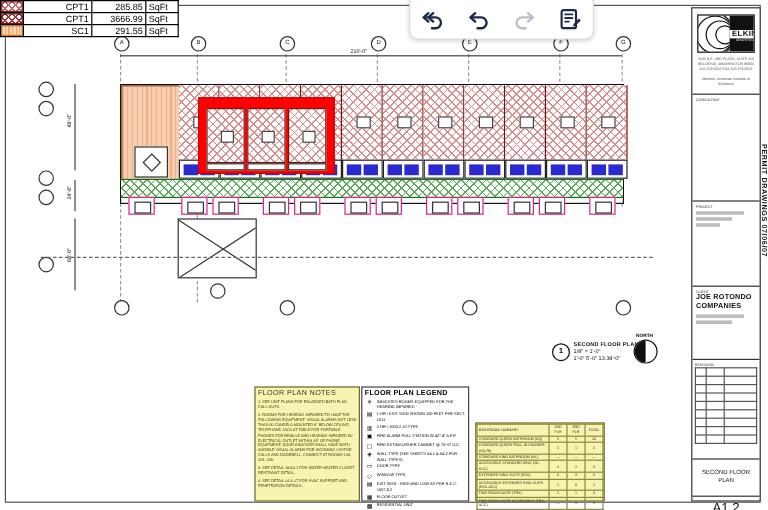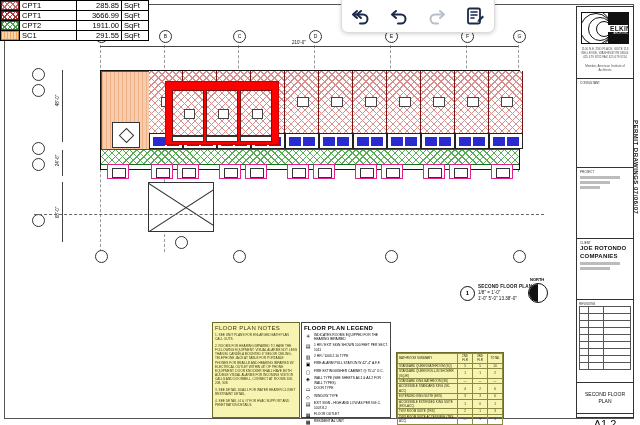--- a/index.html
+++ b/index.html
@@ -13,21 +13,21 @@
   #sheet{position:absolute;left:0;top:0;width:640px;height:425px;background:#fff;}
   #sheet-border{position:absolute;left:4px;top:4px;right:6px;bottom:6px;border:1px solid #555;}
 
   
   #mat-table{position:absolute;left:0px;top:0px;border-collapse:collapse;
     background:#fff;z-index:40;font-size:7.5px;}
   #mat-table td{border:1px solid #000;height:9px;padding:0 2px;line-height:9px;
     font-family:"Liberation Sans",sans-serif;color:#000;white-space:nowrap;}
   .sw{width:18px;padding:0 !important;}
   .sw i{display:block;width:18px;height:9px;}
-  .nm{width:52px;text-align:left;}
+  .nm{width:52px;text-align:right;}
   .va{width:40px;text-align:right;}
   .un{width:22px;text-align:left;}
   .hx-a{background:
      repeating-linear-gradient(45deg,#c06a6a 0 1px,transparent 1px 4px),
      repeating-linear-gradient(-45deg,#c06a6a 0 1px,transparent 1px 4px);
      box-shadow:inset 0 0 0 1px #8a1f1f;}
   .hx-b{background:
      repeating-linear-gradient(45deg,#a33 0 1px,transparent 1px 4px),
      repeating-linear-gradient(-45deg,#a33 0 1px,transparent 1px 4px);
      box-shadow:inset 0 0 0 1px #6e1414;}
@@ -556,28 +556,20 @@
     <tr>
       <td class="sw">
             <i class="hx-b"></i>
           </td>
       <td class="nm">CPT1</td>
       <td class="va">3666.99</td>
       <td class="un">SqFt</td>
     </tr>
     <tr>
       <td class="sw">
-            <i class="hx-c"></i>
-          </td>
-      <td class="nm">CPT2</td>
-      <td class="va">1911.00</td>
-      <td class="un">SqFt</td>
-    </tr>
-    <tr>
-      <td class="sw">
             <i class="hx-e"></i>
           </td>
       <td class="nm">SC1</td>
       <td class="va">291.55</td>
       <td class="un">SqFt</td>
     </tr>
   </tbody>
     </table>
 
   <div id="toolbar">

